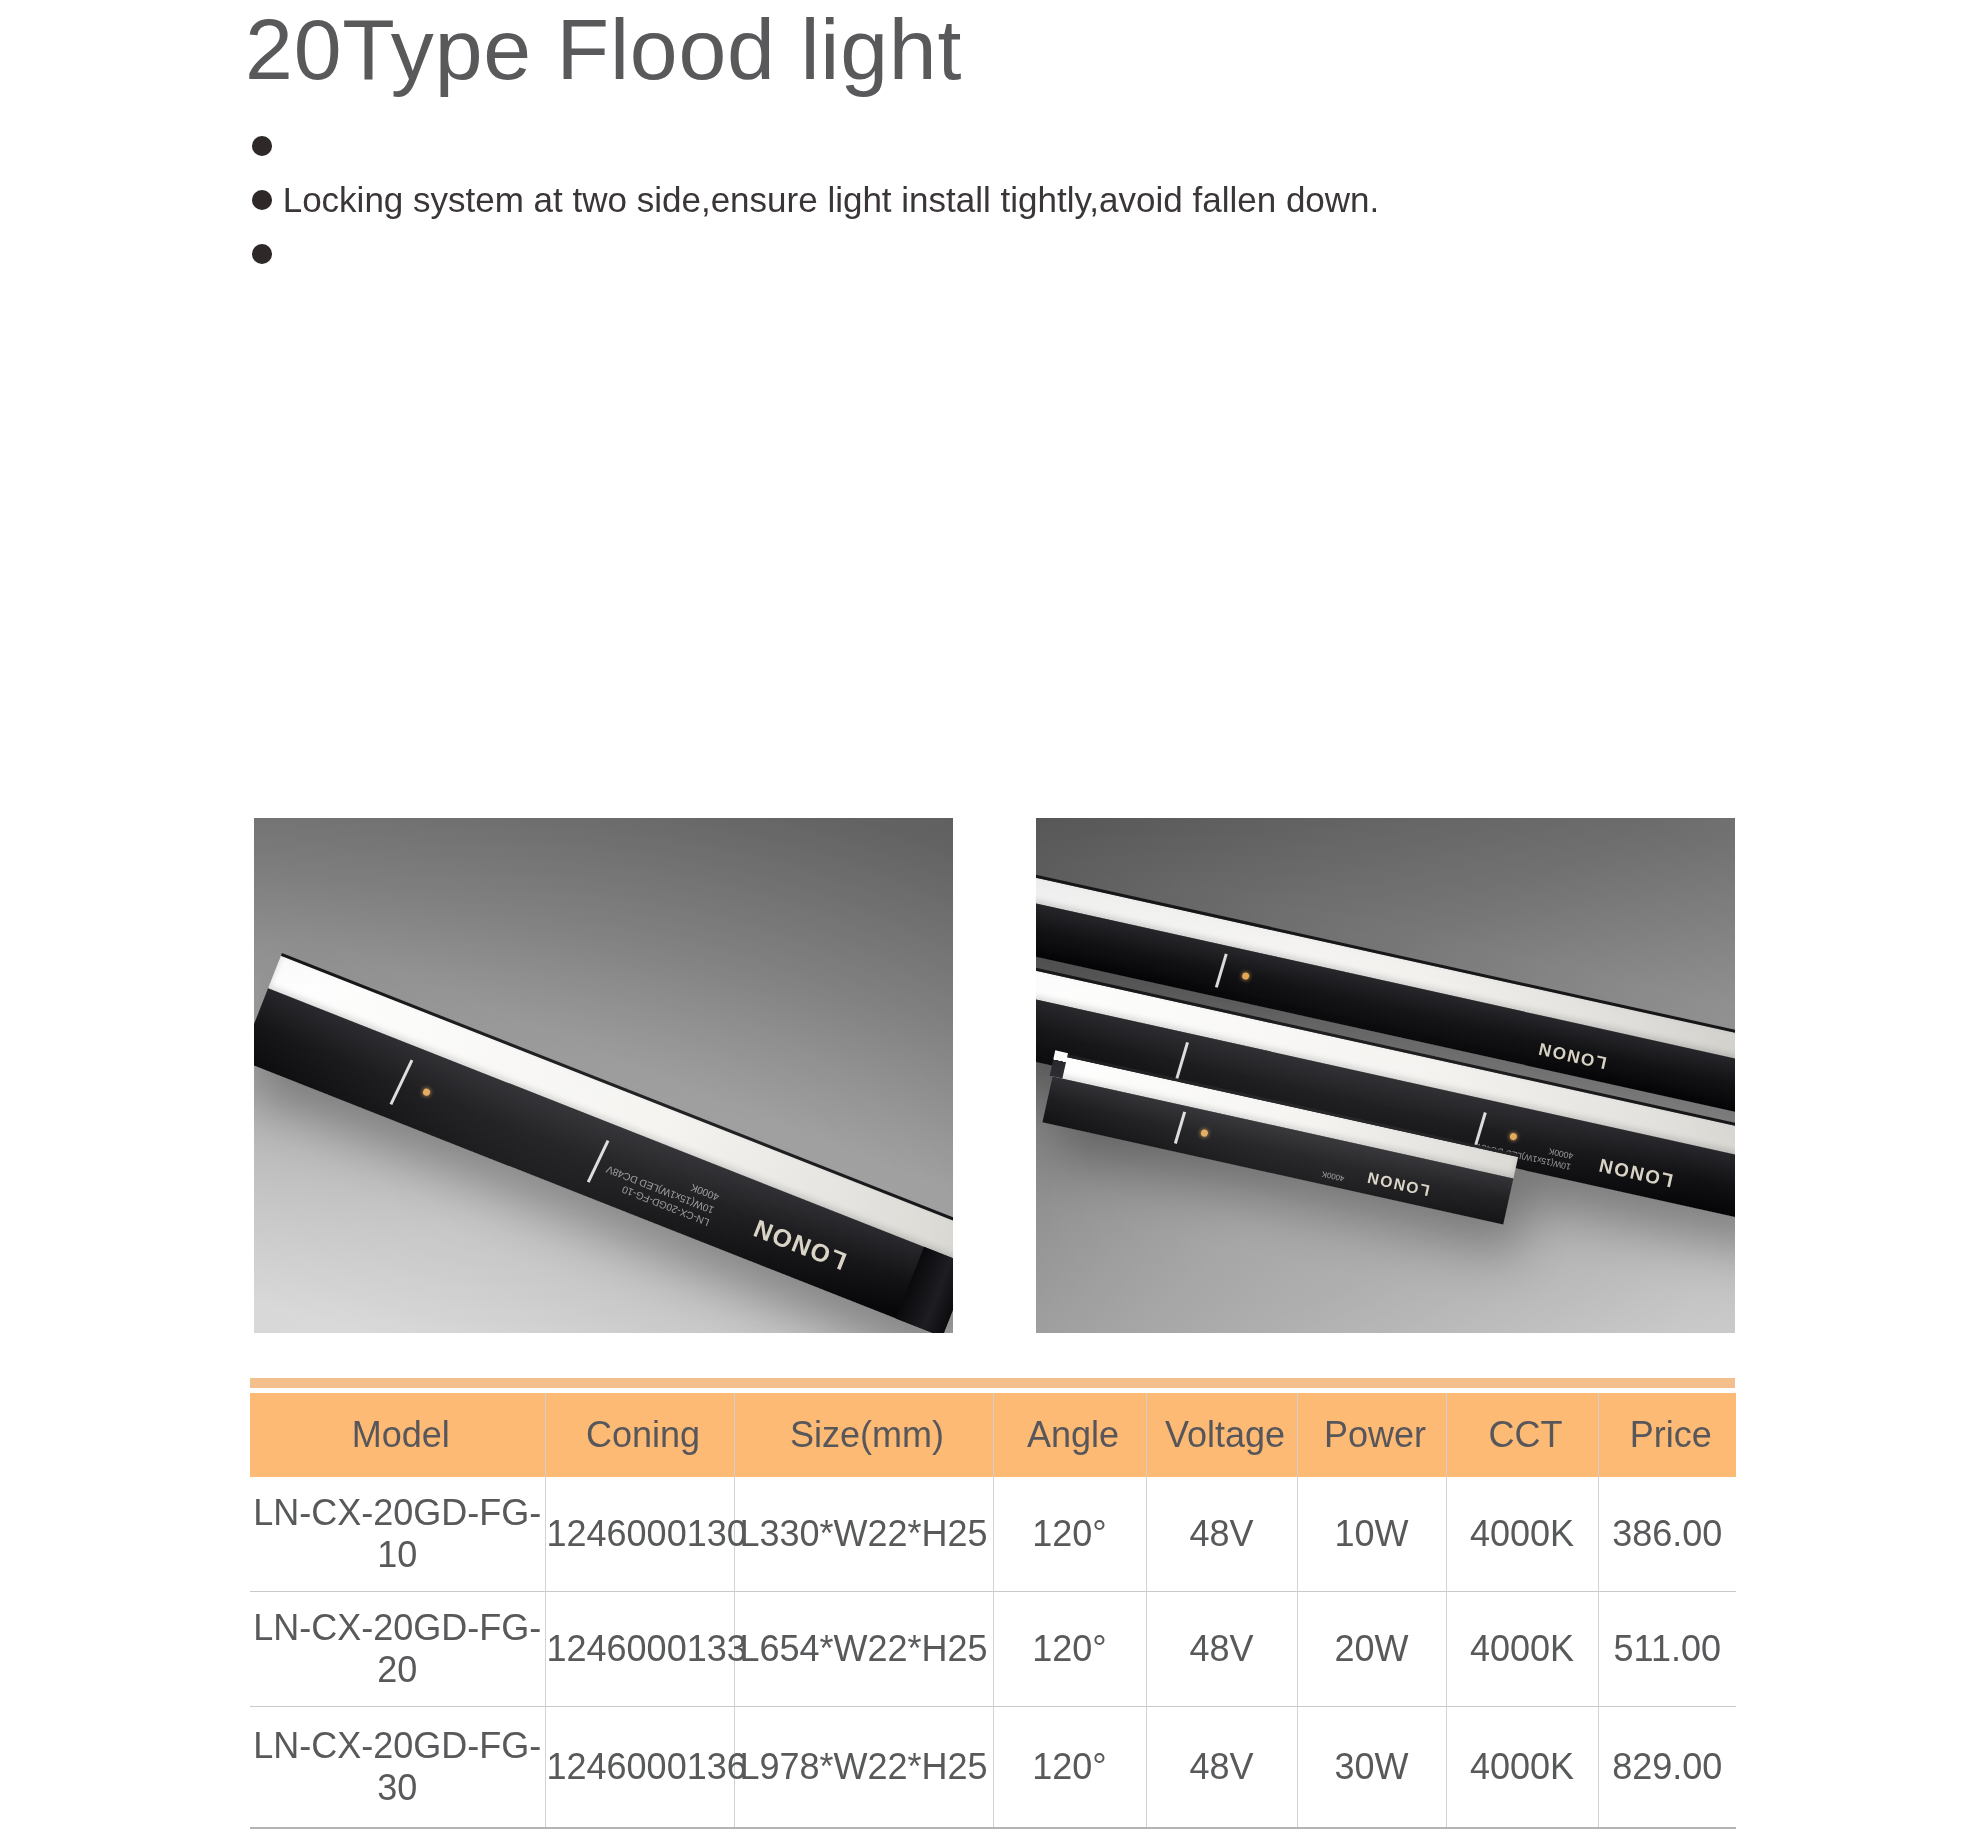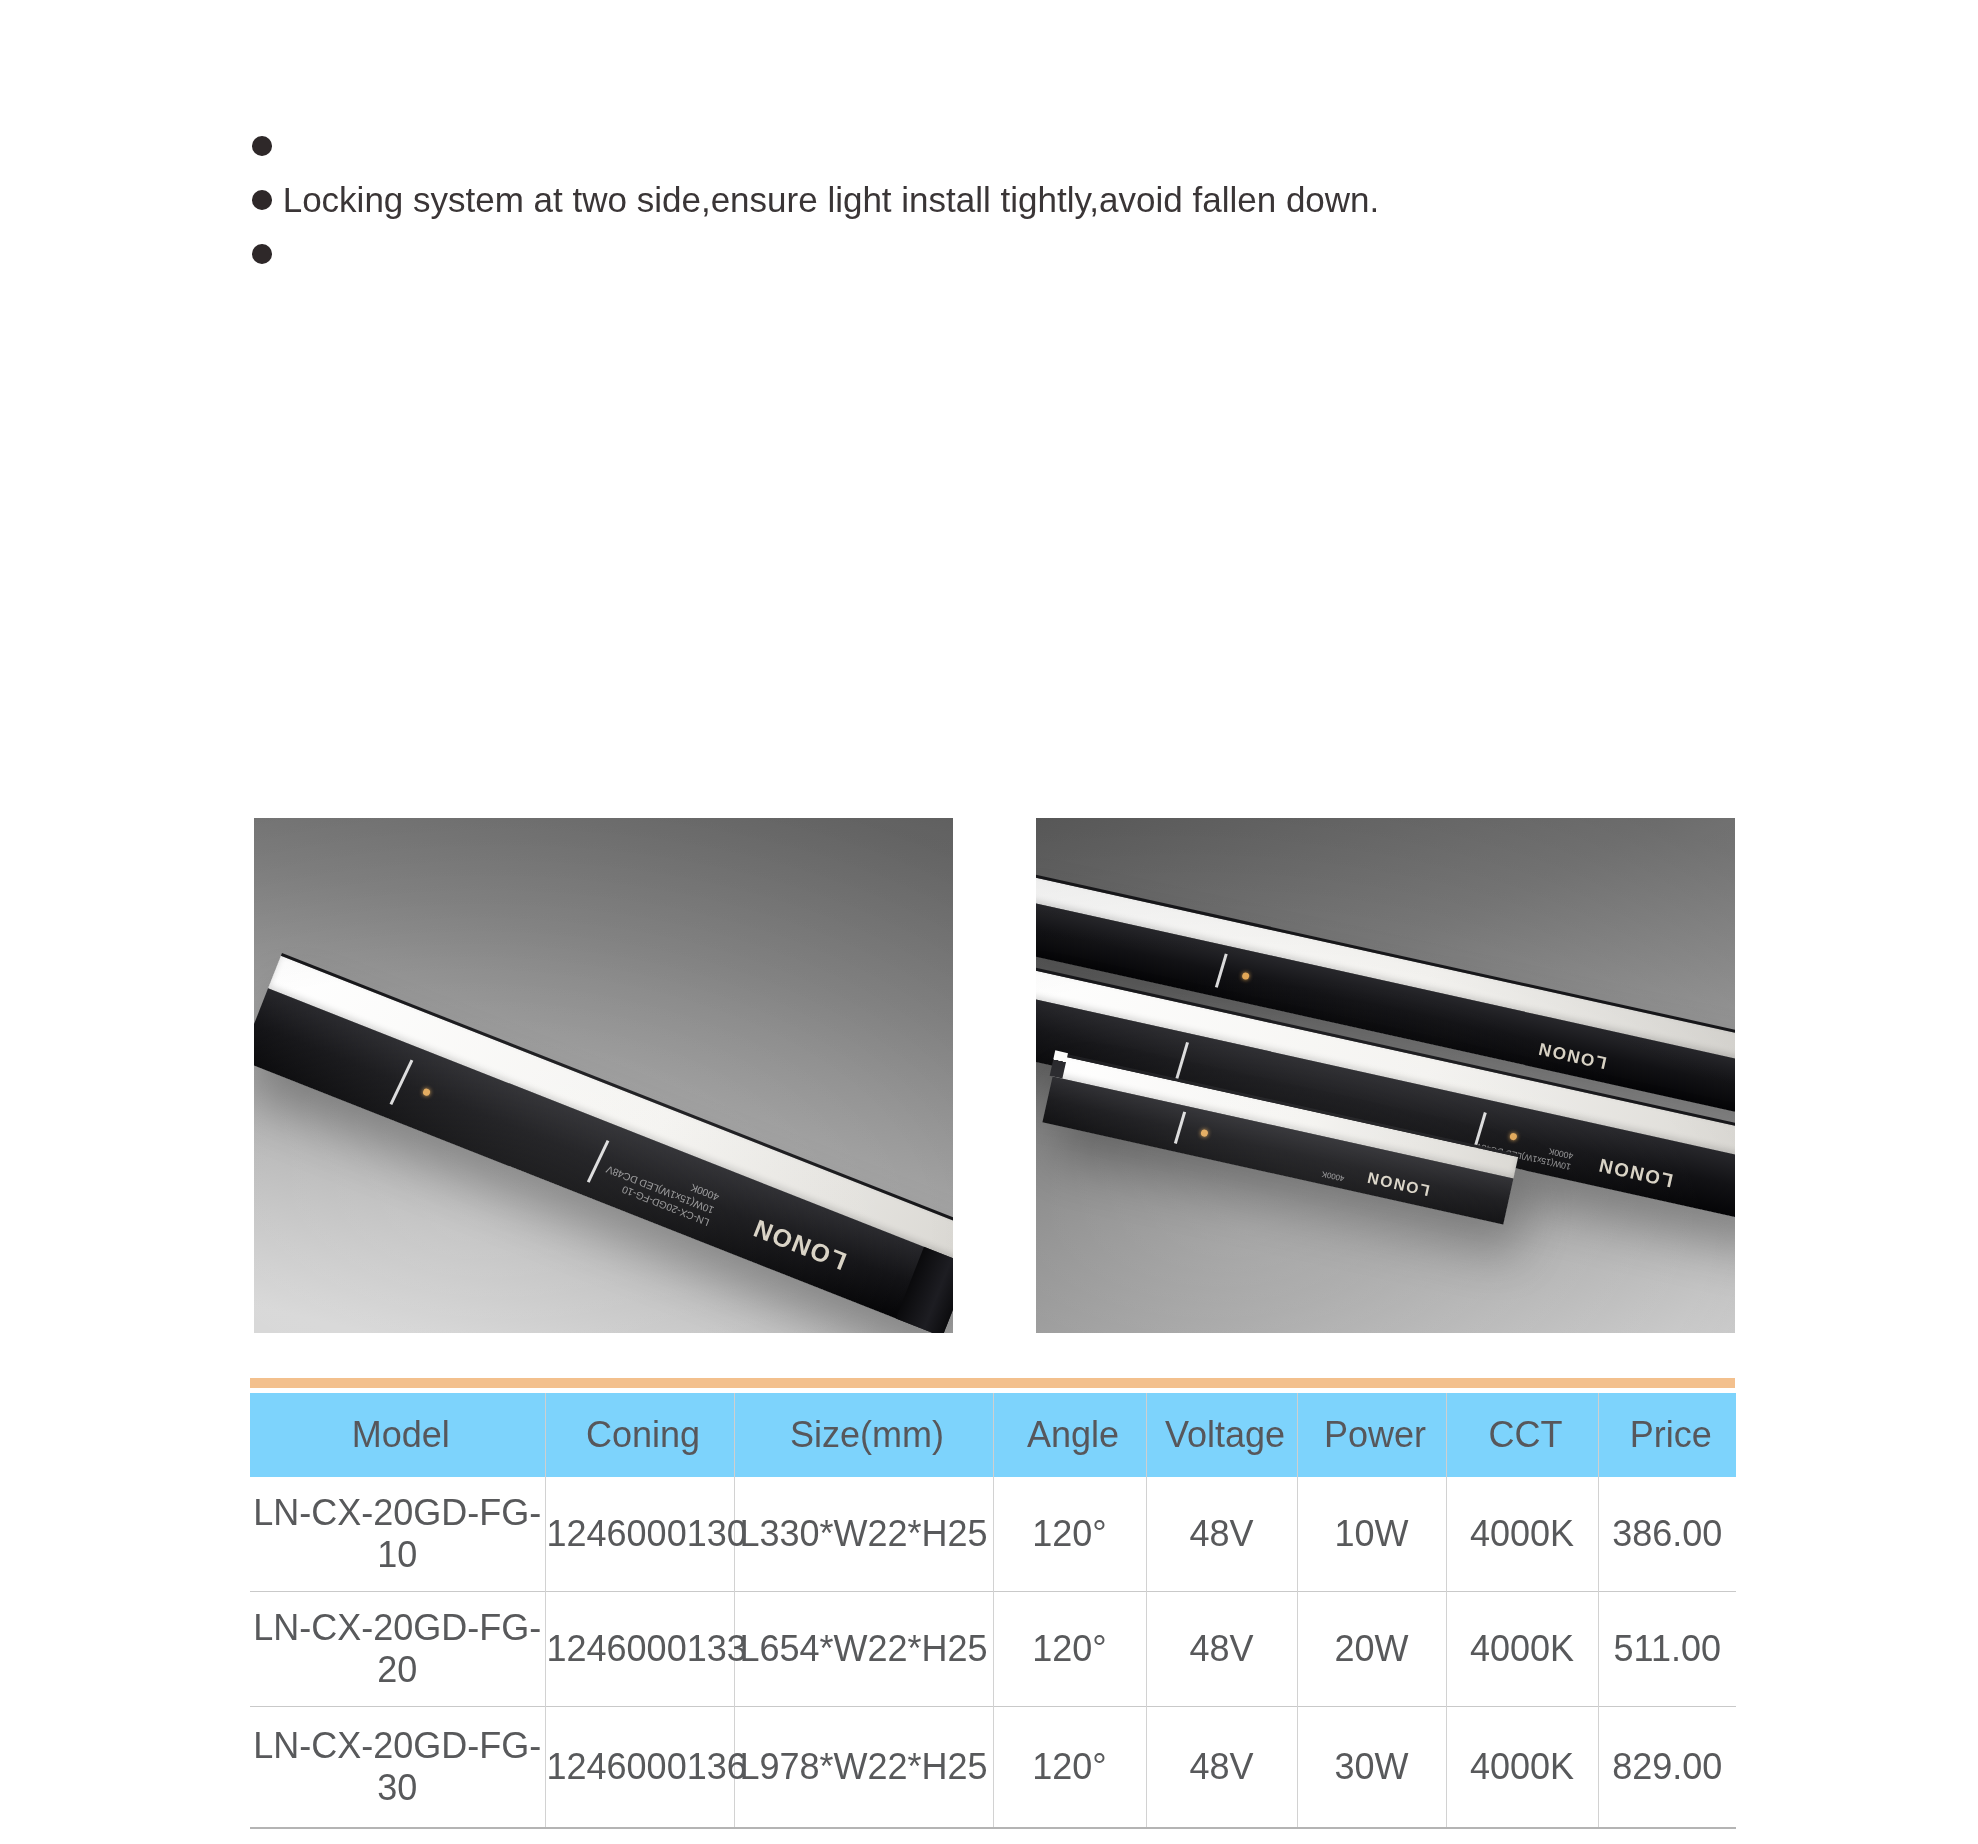--- a/index.html
+++ b/index.html
@@ -54,34 +54,35 @@
   .bar-c{left:22px;top:234px;width:472px;transform:rotate(12.5deg);}
   .bar-c .strip{height:22px;}
   .bar-c .body{height:47px;}
   .bar-c .brand{right:79px;bottom:7.9px;font-size:15.7px;}
   .bar-c .micro-label{right:165px;bottom:6.3px;font-size:7.9px;line-height:10.2px;}
 
   
   .table-wrap{position:absolute;left:250px;top:1378px;width:1485px;}
   .accent-bar{height:10.2px;background:#f3c08d;margin-bottom:4.7px;}
   table.spec{width:100%;border-collapse:collapse;table-layout:fixed;border-bottom:2.4px solid #b4b4b4;}
-  table.spec th{height:82px;background:#7dd3fc;color:#57575b;font-weight:400;font-size:36px;
+  table.spec th{height:82px;background:#fdba74;color:#57575b;font-weight:400;font-size:36px;
                 border-left:1.6px solid #cfcfcf;padding-left:8px;}
   table.spec th:first-child{border-left:none;}
   table.spec td{height:112px;text-align:center;font-size:36px;color:#58595b;
                 border-left:1.6px solid #d2d2d2;border-top:1.6px solid #c9c9c9;}
   table.spec td:first-child{border-left:none;}
   table.spec tbody tr:first-child td{border-top:none;}
   table.spec tbody tr:last-child td{height:118px;}
 </style>
 </head>
 <body>
 
 <div class="page">
 
+  <div class="title">20Type Flood light</div>
 
   <div class="features">
     <div class="feature">
       <span class="dot"></span>
     </div>
     <div class="feature">
       <span class="dot"></span>
       <span>Locking system at two side,ensure light install tightly,avoid fallen down.</span>
     </div>
     <div class="feature">

